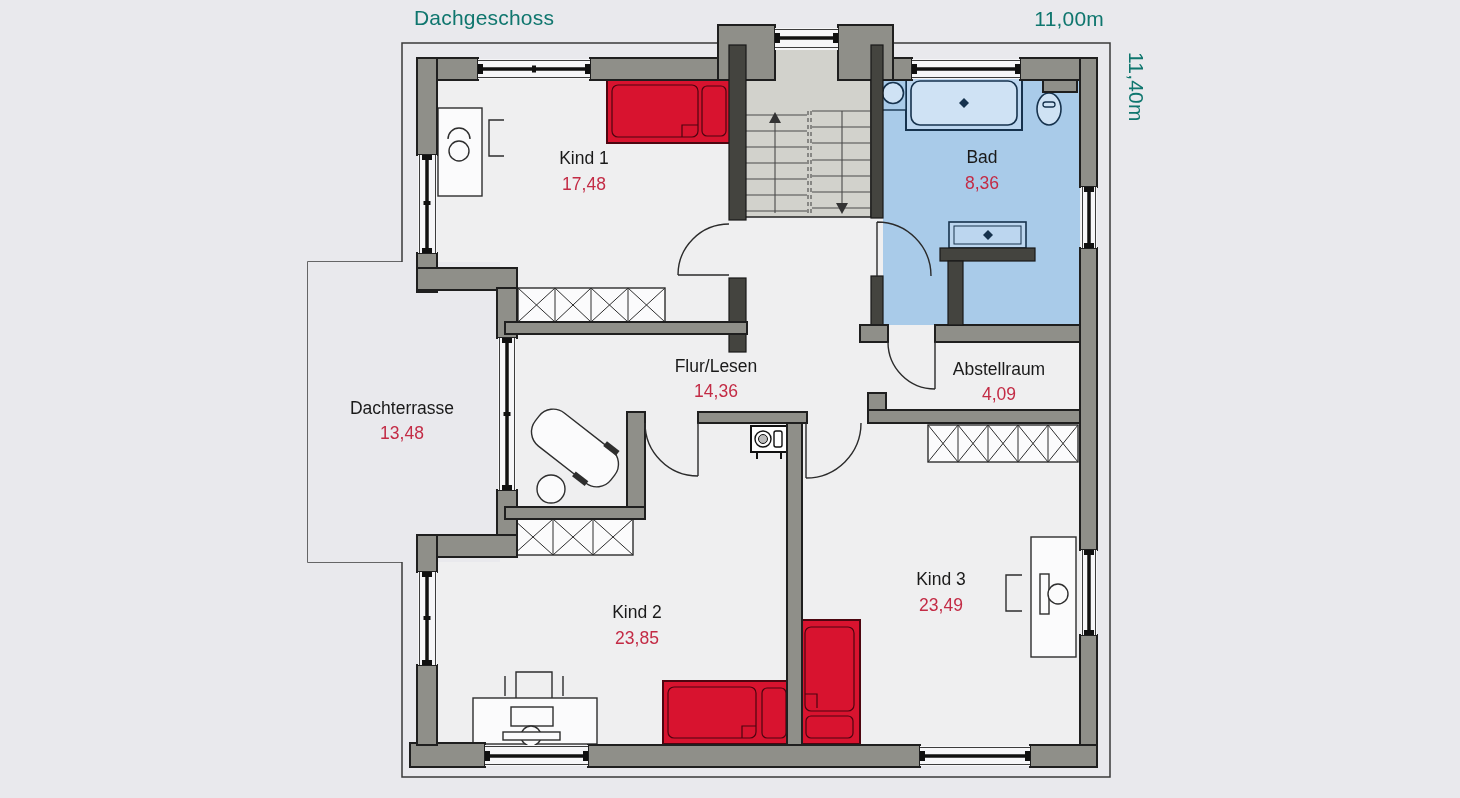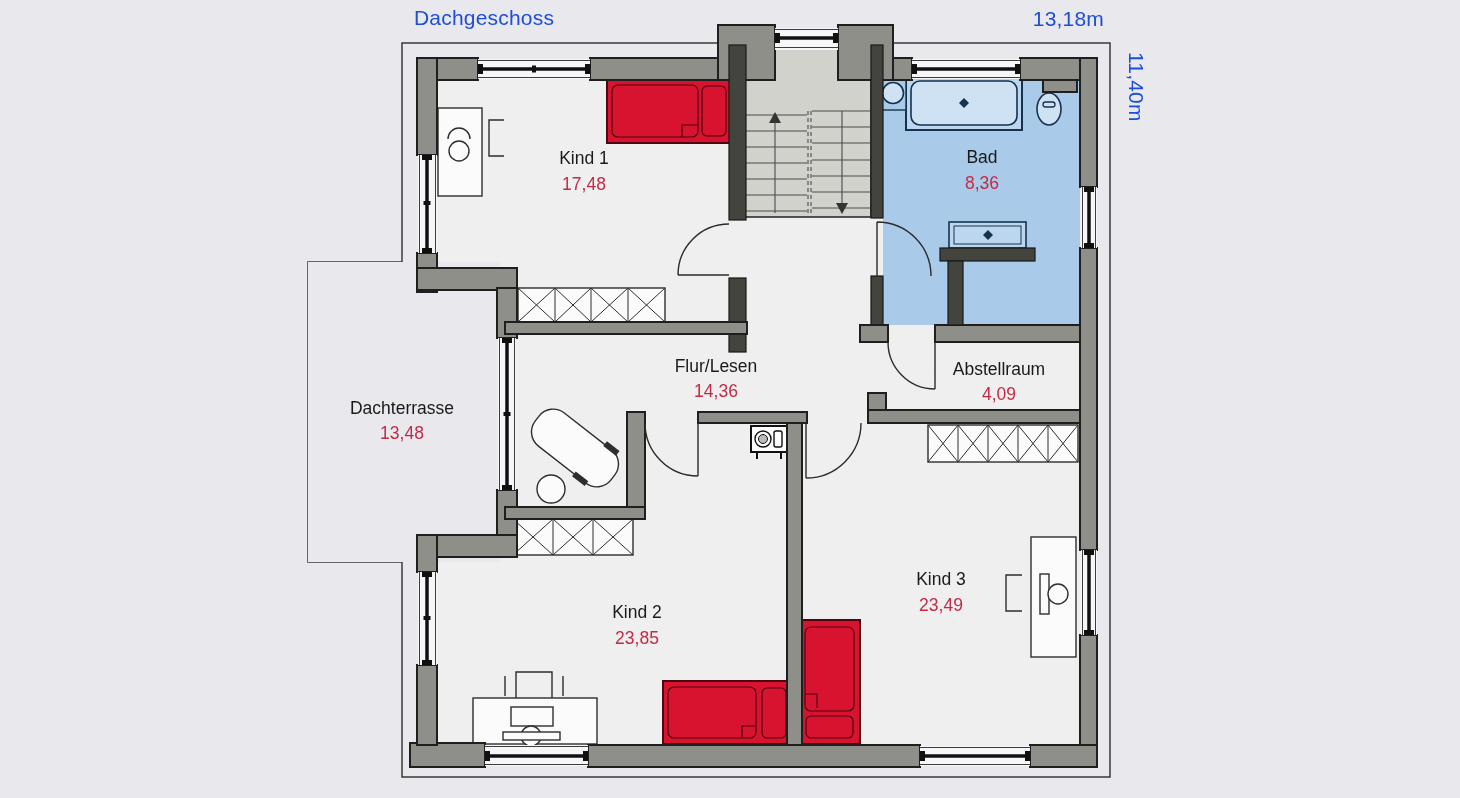--- a/index.html
+++ b/index.html
@@ -1,19 +1,19 @@
 <!DOCTYPE html>
 <html><head>
 <meta charset="utf-8">
 <style>
   html,body{margin:0;padding:0;background:#e9e9ed;}
   #stage{position:relative;width:1460px;height:798px;background:#e9e9ed;
          font-family:"Liberation Sans",sans-serif;overflow:hidden;}
   #plan-svg{position:absolute;left:0;top:0;}
-  .hud{position:absolute;color:#1d4ed8;font-size:21px;letter-spacing:.2px;}
+  .hud{position:absolute;color:#0f766e;font-size:21px;letter-spacing:.2px;}
   #title{left:414px;top:6px;}
   #dim-w{left:1004px;top:7px;width:100px;text-align:right;}
   #dim-h{left:1124px;top:52px;writing-mode:vertical-rl;}
   .wall{fill:#8f8f89;stroke:#1f1f1f;stroke-width:2;}
   .wallD{fill:#44443f;stroke:#181818;stroke-width:1.2;}
   .furn{fill:#fbfbfc;stroke:#2e2e2e;stroke-width:1.4;}
   .furnln{fill:none;stroke:#2e2e2e;stroke-width:1.4;}
   .red{fill:#d8132f;stroke:#4d0510;stroke-width:2;}
   .redln{fill:none;stroke:#4d0510;stroke-width:1.2;}
   .win{fill:#f6f6f8;}
@@ -295,16 +295,16 @@
     <text class="roomname" x="402" y="414">Dachterrasse</text>
     <text class="roomarea" x="402" y="439">13,48</text>
     <text class="roomname" x="637" y="618">Kind 2</text>
     <text class="roomarea" x="637" y="644">23,85</text>
     <text class="roomname" x="941" y="585">Kind 3</text>
     <text class="roomarea" x="941" y="611">23,49</text>
   </g>
 </svg>
 
 <div id="title" class="hud">Dachgeschoss</div>
-<div id="dim-w" class="hud">13,18m</div>
+<div id="dim-w" class="hud">11,00m</div>
 <div id="dim-h" class="hud">11,40m</div>
 
 </div>
 
 </body></html>

